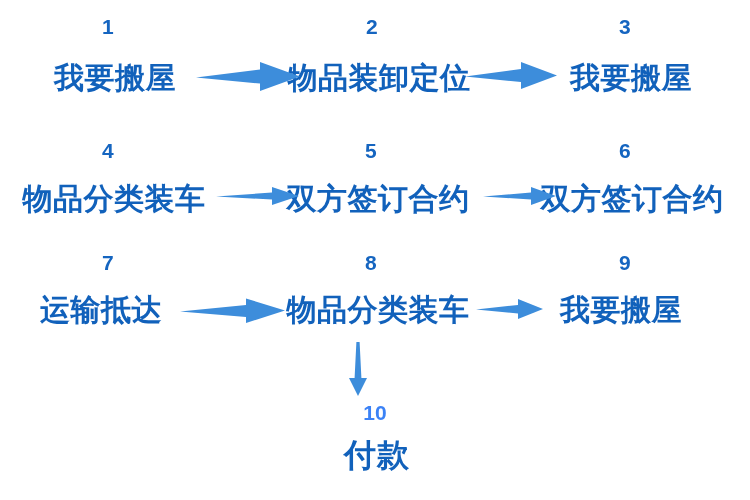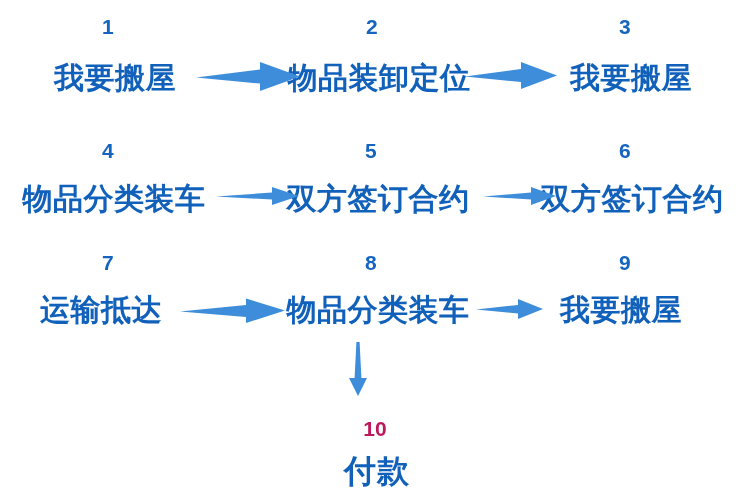--- a/index.html
+++ b/index.html
@@ -234,17 +234,17 @@
     </svg>
   </span>
 
   <span class="arrow arrow-down">
     <svg width="26" height="54" viewBox="0 0 26 54">
       <polygon fill="#3d8ddb" points="11.4,0 14.6,0 16.4,36 22,36 13,54 4,36 9.6,36"></polygon>
     </svg>
   </span>
 
   <div class="final-step">
-    <span class="final-number" style="color: #be185d; margin-top: 16px;">10</span>
+    <span class="final-number" style="color: #3b82f6;">10</span>
     <span class="final-label" style="color: rgb(17, 97, 187); margin-top: 16px;">付款</span>
   </div>
 
 </div>
 
 </body></html>

